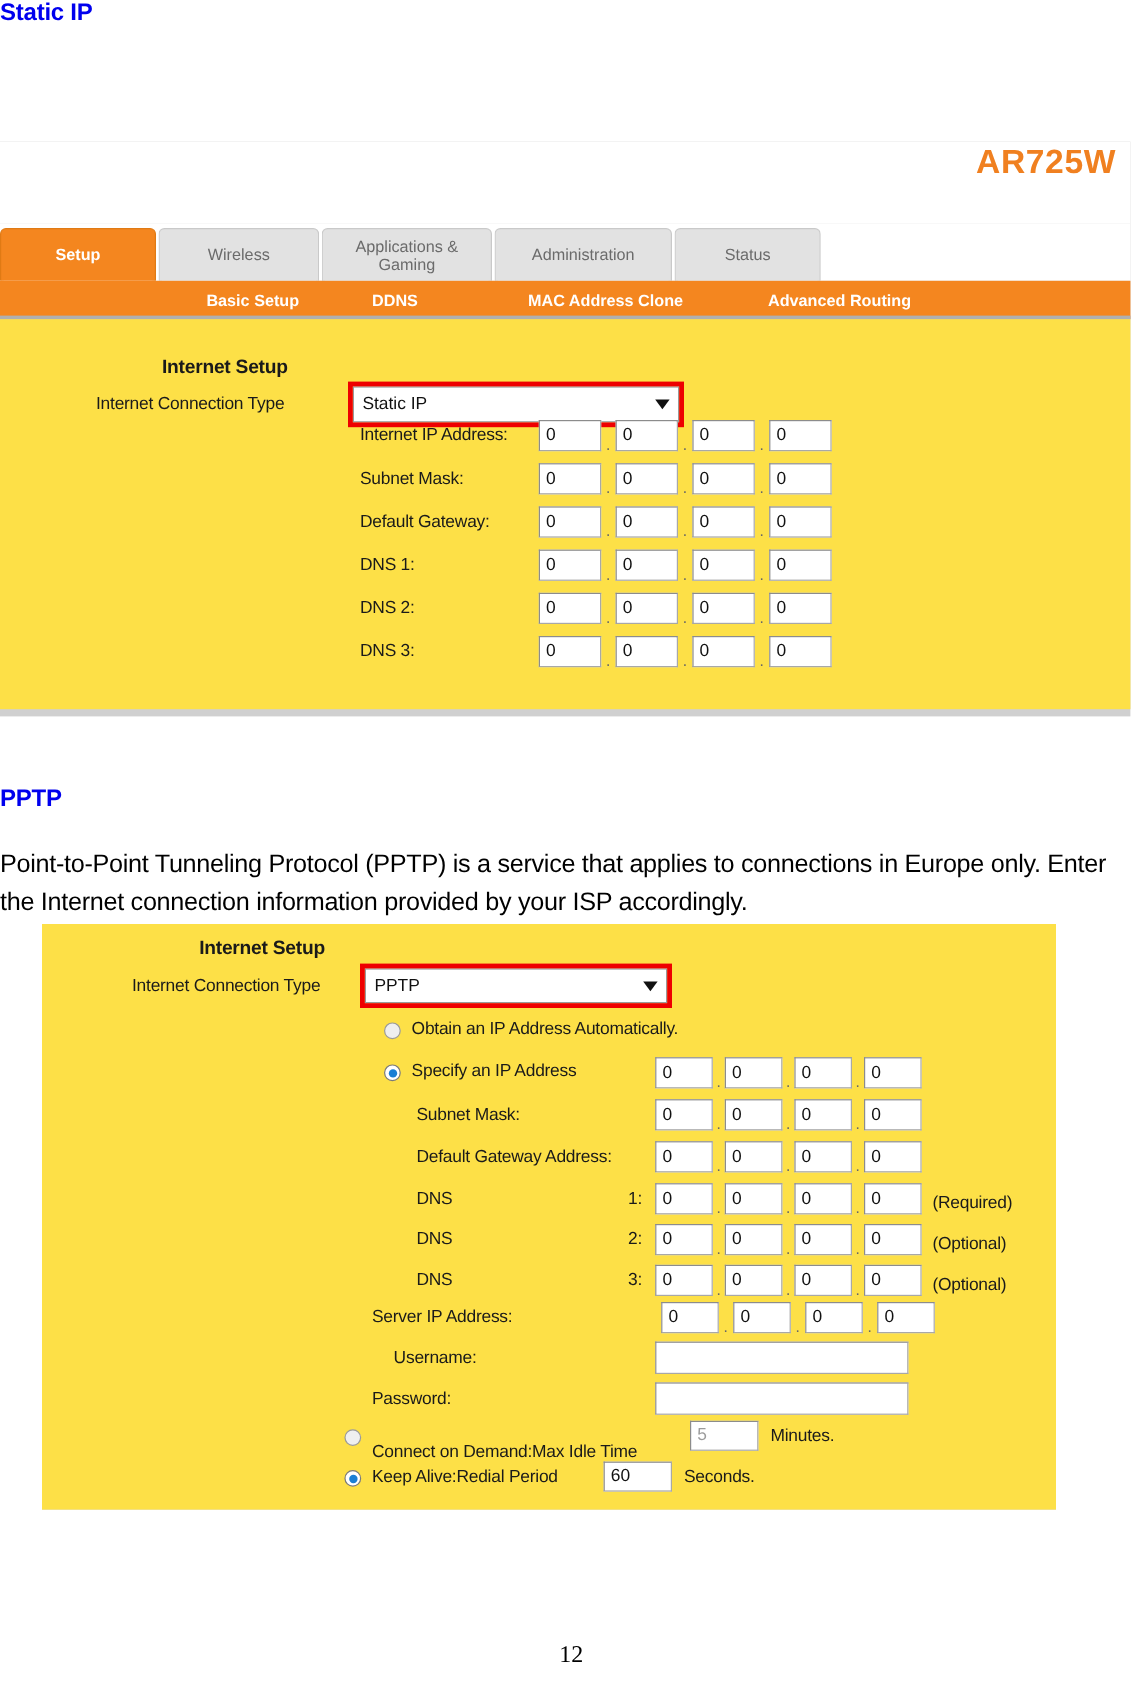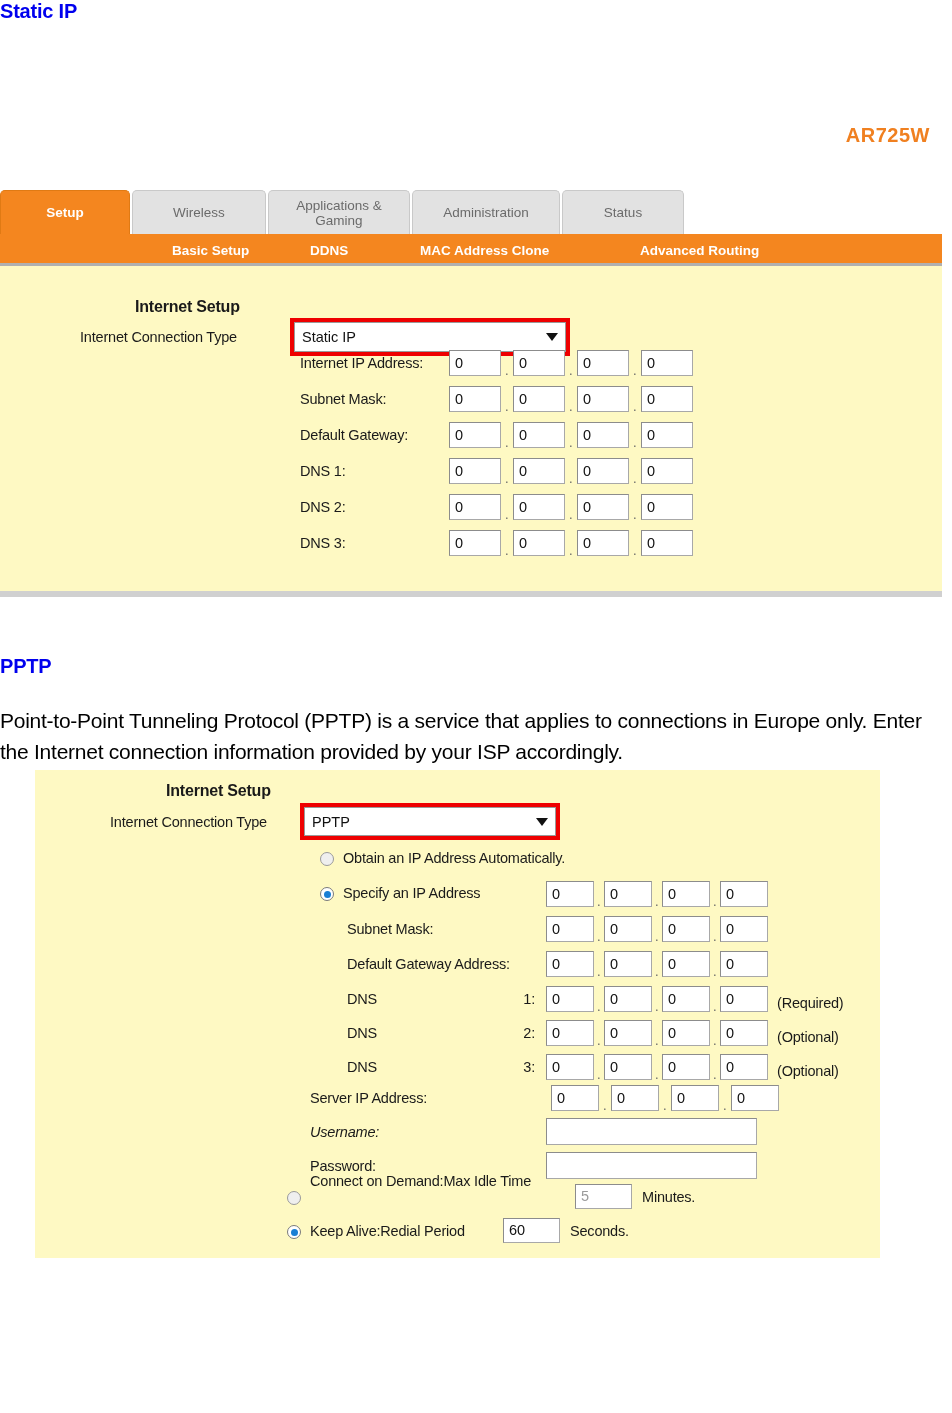--- a/index.html
+++ b/index.html
@@ -33,21 +33,21 @@
     position:relative;height:68px;background:#ffffff;
   }
   .logo{
     position:absolute;left:14px;top:4px;width:170px;height:60px;
   }
   .logo svg{display:block;}
   .model{
     position:absolute;right:12px;top:6px;text-align:right;
     color:#f08020;font-weight:bold;line-height:22px;
   }
-  .model .m1{font-size:20px;letter-spacing:0.5px;}
+  .model .m1{font-size:28px;letter-spacing:0.5px;}
   .model .m2{font-size:19px;letter-spacing:0.2px;}
 
   
   .tabs{
     position:relative;height:48px;background:#ffffff;
     display:flex;align-items:flex-end;
   }
   .tab{
     flex:0 0 auto;height:44px;background:#e2e2e2;
     border:1px solid #c9c9c9;border-bottom:none;
@@ -64,21 +64,21 @@
     position:relative;height:32px;background:#f4861f;
     display:flex;align-items:center;color:#ffffff;
     font-size:13.5px;font-weight:bold;
   }
   .subnav-item{white-space:nowrap;}
   .subnav-line{
     position:absolute;left:0;right:0;bottom:0;height:3px;background:#b0b0b0;
   }
 
   
-  .body{position:relative;background:#fef9c3;}
+  .body{position:relative;background:#fde047;}
   .sect-title{
     position:absolute;font-weight:bold;font-size:16px;color:#1a1a1a;
     letter-spacing:-0.2px;
   }
   .lbl{
     position:absolute;font-size:14.5px;color:#1a1a1a;white-space:nowrap;
     letter-spacing:-0.2px;
   }
   .lbl.r{text-align:right;}
 
@@ -148,21 +148,21 @@
           <span>Administration</span>
         </div>
         <div class="tab" style="width: 122px;">
           <span>Status</span>
         </div>
       </div>
     <div class="subnav">
       <div class="subnav-line"></div>
     <div class="subnav-item" style="position: absolute; left: 172px;">Basic Setup</div>
         <div class="subnav-item" style="position: absolute; left: 310px;">DDNS</div>
-        <div class="subnav-item" style="position: absolute; left: 420px;">MAC Address Clone</div>
+        <div class="subnav-item" style="position: absolute; left: 440px;">MAC Address Clone</div>
         <div class="subnav-item" style="position: absolute; left: 640px;">Advanced Routing</div>
       </div>
 
     <div class="body" id="body-static" style="height:325px;">
         <div class="sect-title" style="left: 135px; top: 32px;">Internet Setup</div>
         <div class="lbl" style="left: 80px; top: 63px;">Internet Connection Type</div>
         <div class="select-wrap" style="left: 290px; top: 52px; width: 280px; height: 38px;">
           <div class="select" style="inset: 4px; width: 272px; height: 30px;">
             <span>Static IP</span>
             <span class="caret"></span>
@@ -292,28 +292,29 @@
         <div class="inp" style="left: 685px; top: 284px; width: 48px; height: 26px;">0</div>
         <div class="lbl" style="left: 742px; top: 293px;">(Optional)</div>
         <div class="lbl" style="left: 275px; top: 320px;">Server IP Address:</div>
         <div class="inp" style="left: 516px; top: 315px; width: 48px; height: 26px;">0</div>
         <div class="dot" style="left: 568px; top: 328px;">.</div>
         <div class="inp" style="left: 576px; top: 315px; width: 48px; height: 26px;">0</div>
         <div class="dot" style="left: 628px; top: 328px;">.</div>
         <div class="inp" style="left: 636px; top: 315px; width: 48px; height: 26px;">0</div>
         <div class="dot" style="left: 688px; top: 328px;">.</div>
         <div class="inp" style="left: 696px; top: 315px; width: 48px; height: 26px;">0</div>
-        <div class="lbl" style="left: 275px; top: 354px; font-style: italic;">Username:</div>
+        <div class="lbl" style="left: 293px; top: 354px;">Username:</div>
         <div class="inp" style="left: 511px; top: 348px; width: 211px; height: 27px;"></div>
         <div class="lbl" style="left: 275px; top: 388px;">Password:</div>
         <div class="inp" style="left: 511px; top: 382px; width: 211px; height: 27px;"></div>
         <div class="radio" style="left: 252px; top: 421px;"></div>
-        <div class="lbl" style="left: 275px; top: 403px;">Connect on Demand:Max Idle Time</div>
+        <div class="lbl" style="left: 275px; top: 432px;">Connect on Demand:Max Idle Time</div>
         <div class="inp grey" style="left: 540px; top: 414px; width: 57px; height: 25px;">5</div>
         <div class="lbl" style="left: 607px; top: 419px;">Minutes.</div>
         <div class="radio on" style="left: 252px; top: 455px;"></div>
         <div class="lbl" style="left: 275px; top: 453px;">Keep Alive:Redial Period</div>
         <div class="inp" style="left: 468px; top: 448px; width: 57px; height: 25px;">60</div>
         <div class="lbl" style="left: 535px; top: 453px;">Seconds.</div>
       </div>
   </div>
 
+  <div class="page-num" style="top:1368px;">12</div>
 </div>
 
 </body></html>

